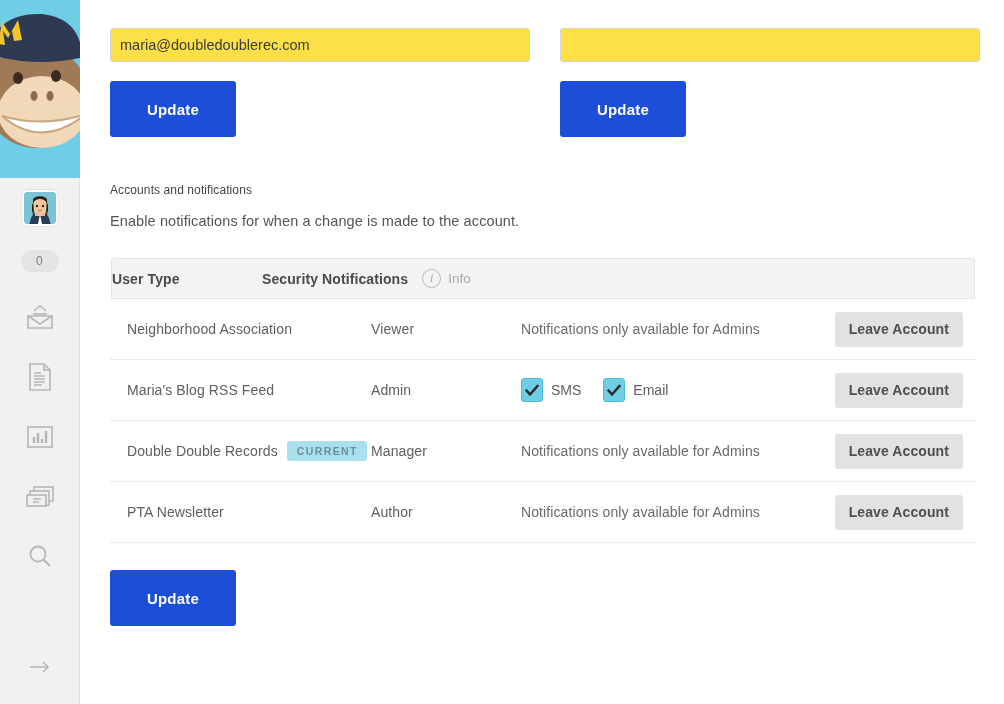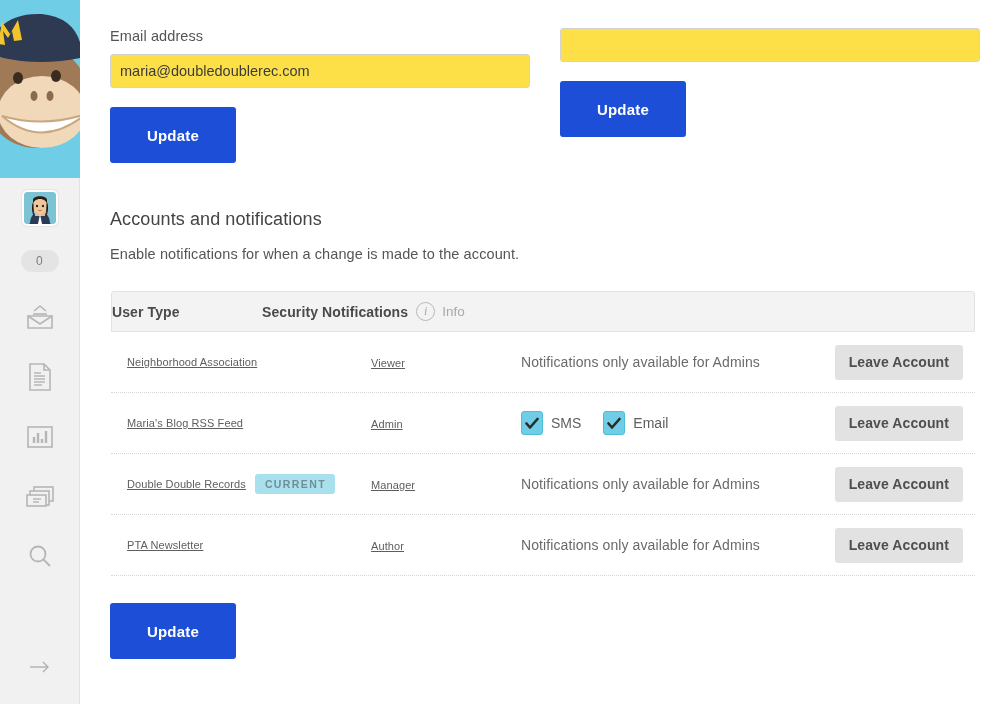--- a/index.html
+++ b/index.html
@@ -118,21 +118,21 @@
     padding: 0 18px;
     font-size: 15px;
     font-weight: bold;
     font-family: "Liberation Sans", sans-serif;
     cursor: pointer;
     letter-spacing: 0.2px;
   }
 
   .section-title {
     margin-top: 46px;
-    font-size: 18px;
+    font-size: 12px;
     color: #444444;
     font-weight: normal;
     letter-spacing: 0.1px;
   }
   .section-sub {
     margin-top: 16px;
     font-size: 14.5px;
     color: #555555;
     letter-spacing: 0.1px;
   }
@@ -162,24 +162,23 @@
   .c-notif  { width: 300px; display: flex; align-items: center; }
   .c-action { flex: 1 1 auto; display: flex; justify-content: flex-end; padding-right: 12px; }
 
   .th-text {
     font-size: 14px;
     color: #4a4a4a;
     font-weight: bold;
     letter-spacing: 0.1px;
   }
   .td-text {
-    font-size: 11px;
+    font-size: 14px;
     color: #5e5e5e;
     letter-spacing: 0.1px;
-    text-decoration: underline;
   }
   .td-muted {
     font-size: 14px;
     color: #6a6a6a;
     letter-spacing: 0.1px;
   }
 
   .info-wrap { display: flex; align-items: center; gap: 7px; margin-left: 8px; }
   .info-circle {
     width: 19px; height: 19px;
@@ -350,21 +349,20 @@
         </svg>
       </span>
     </div>
   </div>
 
   <div class="main">
 
     <div class="form-row">
 
       <div class="form-col">
-        <div class="field-label">Email address</div>
         <input class="text-input" type="text" value="maria@doubledoublerec.com" style="">
         <div>
           <button class="btn-update">Update</button>
         </div>
       </div>
 
       <div class="form-col">
         <input class="text-input" type="password" value="" style="">
         <div>
           <button class="btn-update">Update</button>
@@ -374,21 +372,21 @@
 
     <h2 class="section-title">Accounts and notifications</h2>
     <div class="section-sub">Enable notifications for when a change is made to the account.</div>
 
     <div class="table">
 
       <div class="thead">
         <div class="c-type">
           <span class="th-text">User Type</span>
         </div>
-        <div class="c-notif" style="width:auto;">
+        <div class="c-notif" style="width:auto;gap:6px;">
           <span class="th-text">Security Notifications</span>
           <span class="info-wrap">
             <span class="info-circle">i</span>
             <span class="info-label">Info</span>
           </span>
         </div>
       </div>
 
       <div class="trow">
         <div class="c-name">

